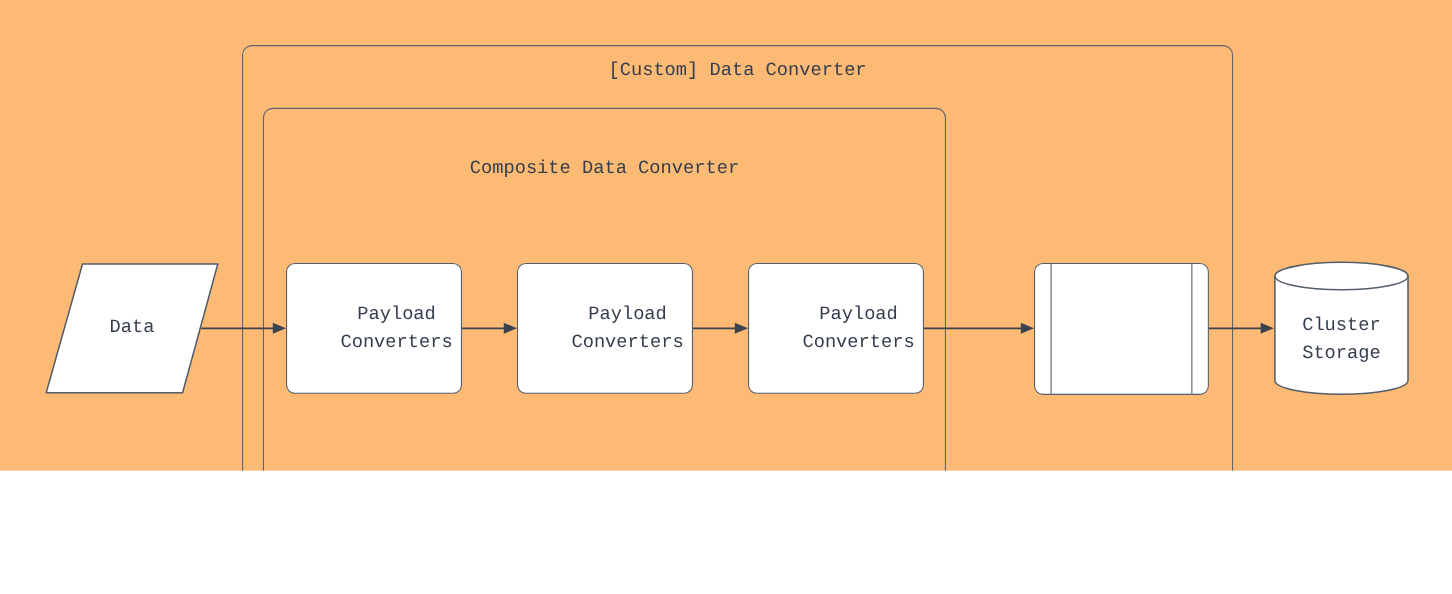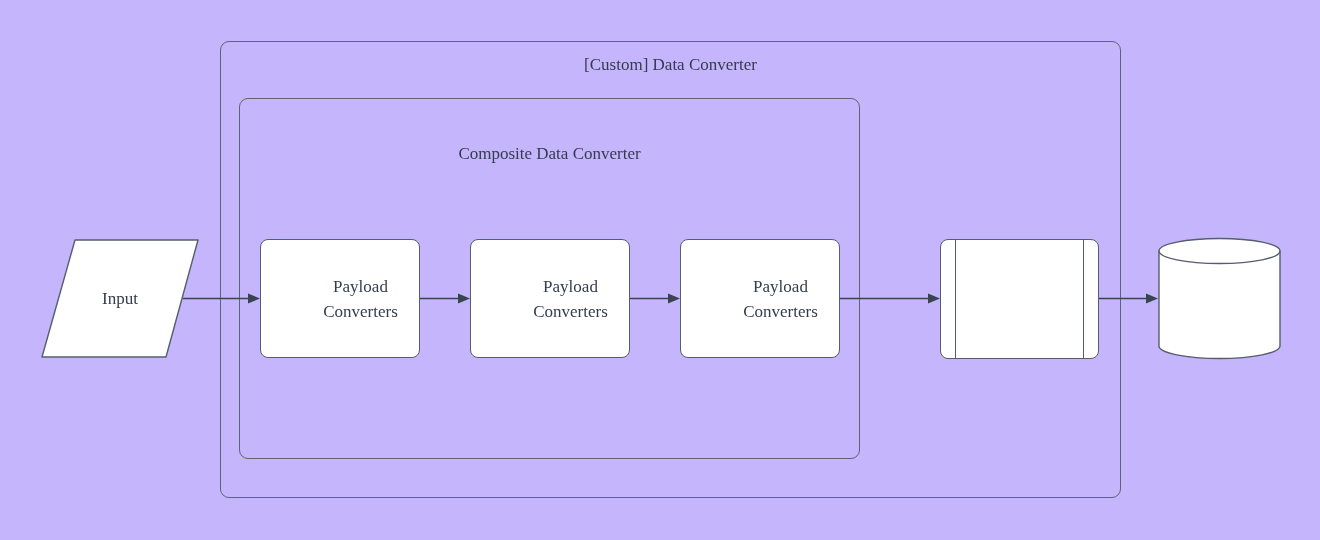--- a/index.html
+++ b/index.html
@@ -3,23 +3,23 @@
 <meta charset="utf-8">
 <style>
   html, body {
     margin: 0;
     padding: 0;
     background: #ffffff;
   }
   .canvas {
     position: relative;
     width: 1320px;
-    height: 540px;
-    background: #c4b5fd;
-    font-family: Liberation Serif, serif;
+    height: 428px;
+    background: #fdba74;
+    font-family: Liberation Mono, monospace;
     color: #343D4D;
     font-size: 17px;
     overflow: hidden;
   }
   .layer-svg {
     position: absolute;
     left: 0; top: 0;
     width: 1320px; height: 540px;
     z-index: 2;
   }
@@ -126,31 +126,34 @@
       <line x1="840" y1="298.5" x2="929" y2="298.5" stroke="#3A4350" stroke-width="1.6"></line>
       <polygon points="928,293.5 940,298.5 928,303.5" fill="#3A4350"></polygon>
     </g>
 
     <g>
       <line x1="1099" y1="298.5" x2="1147" y2="298.5" stroke="#3A4350" stroke-width="1.6"></line>
       <polygon points="1146,293.5 1158,298.5 1146,303.5" fill="#3A4350"></polygon>
     </g>
   </svg>
 
-  <div class="float-label input-label">Input</div>
+  <div class="float-label input-label">Data</div>
 
   <div class="node box-1">
     <span class="node-label">Payload Converters</span>
   </div>
   <div class="node box-2">
     <span class="node-label">Payload Converters</span>
   </div>
   <div class="node box-3">
     <span class="node-label">Payload Converters</span>
   </div>
 
   <div class="node codec">
     <div class="codec-bar left"></div>
     <div class="codec-bar right"></div>
   </div>
 
+  <div class="float-label storage-label">
+    <span class="node-label">Cluster Storage</span>
+  </div>
 
 </div>
 
 </body></html>

